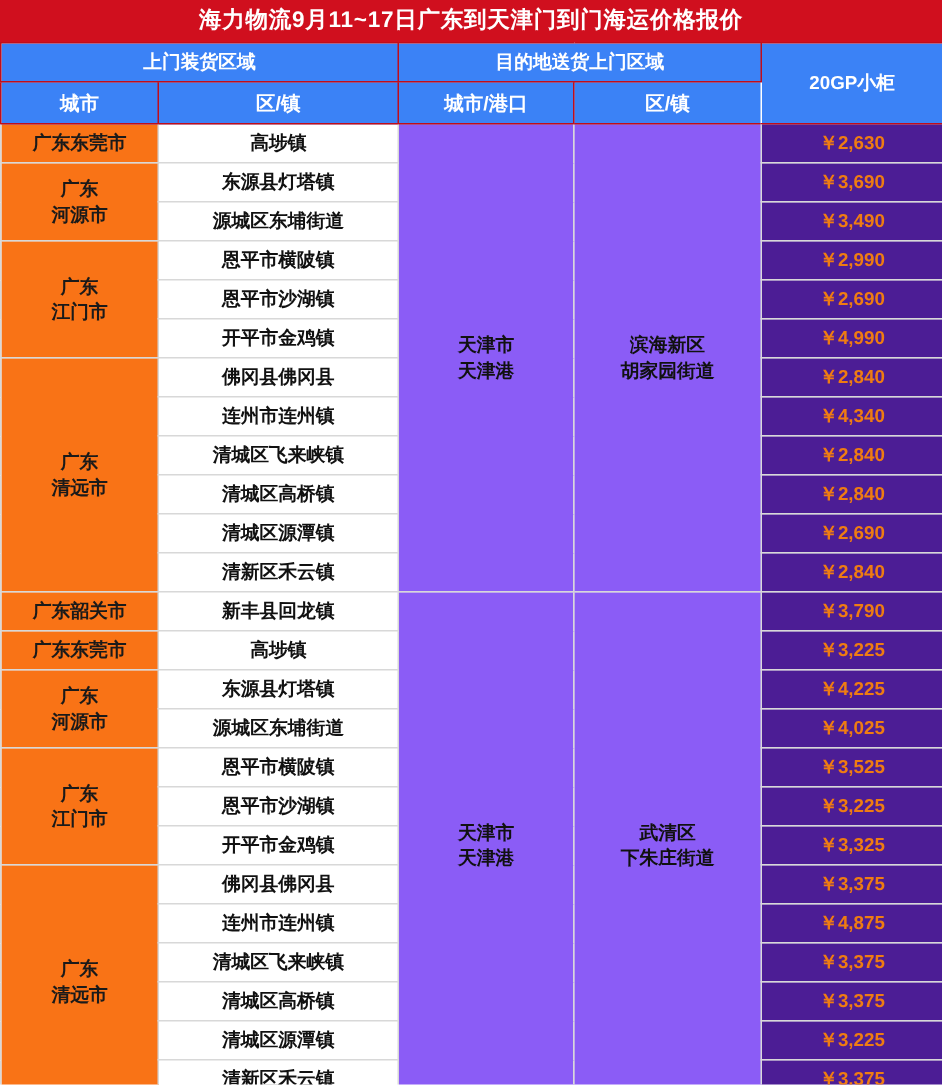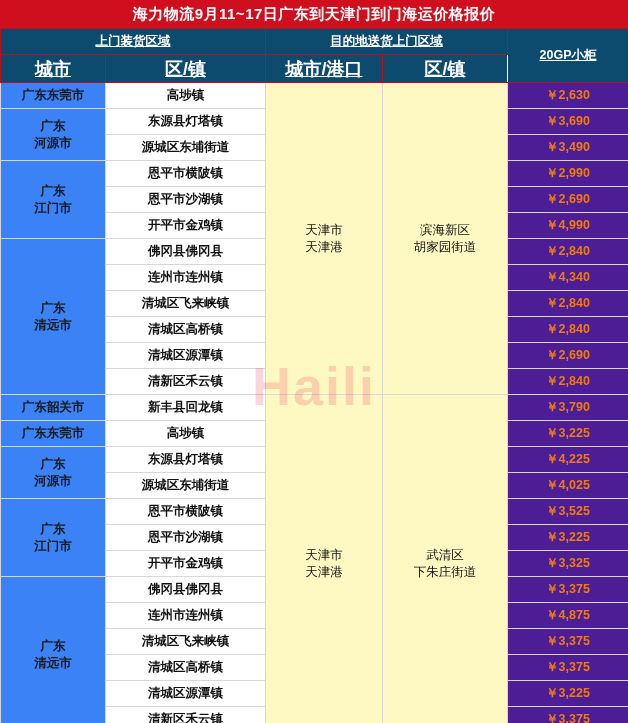--- a/index.html
+++ b/index.html
@@ -37,51 +37,50 @@
   table.price td, table.price th {
     border: 1px solid #d8d8d8;
     font-size: 12.5px;
     text-align: center;
     vertical-align: middle;
     padding: 0;
     height: 26px;
     box-sizing: border-box;
   }
   .hdr-red {
-    background: #0c4a6e;
+    background: #3b82f6;
     color: #ffffff;
     font-weight: bold;
     font-size: 13px;
     border-color: #c00d1b !important;
-    text-decoration: underline;
   }
   .hdr-red.sub {
-    font-size: 18px;
+    font-size: 13px;
     height: 28px;
   }
   .hdr-sep {
     border-left: 1px solid #ffffff !important;
   }
   .cell-city {
-    background: #3b82f6;
+    background: #f97316;
     color: #1a1a1a;
     font-weight: bold;
     font-size: 12.5px;
   }
   .cell-town {
     background: #ffffff;
     color: #111111;
     font-weight: bold;
     font-size: 12.5px;
     margin-top: 12px;
   }
   .cell-dest {
-    background: #fef9c3;
+    background: #8b5cf6;
     color: #111111;
-    font-weight: normal;
+    font-weight: bold;
     font-size: 13px;
     line-height: 17px;
   }
   .cell-price {
     background: #4c1d95;
     color: #ef7c12;
     font-weight: bold;
     font-size: 13px;
   }
   .watermark {
@@ -242,14 +241,13 @@
           <td class="cell-town">清城区源潭镇</td>
           <td class="cell-price">￥3,225</td>
         </tr>
         <tr>
           <td class="cell-town">清新区禾云镇</td>
           <td class="cell-price">￥3,375</td>
         </tr>
       </tbody>
   </table>
 
-  <div class="watermark">Haili</div>
 </div>
 
 </body></html>

